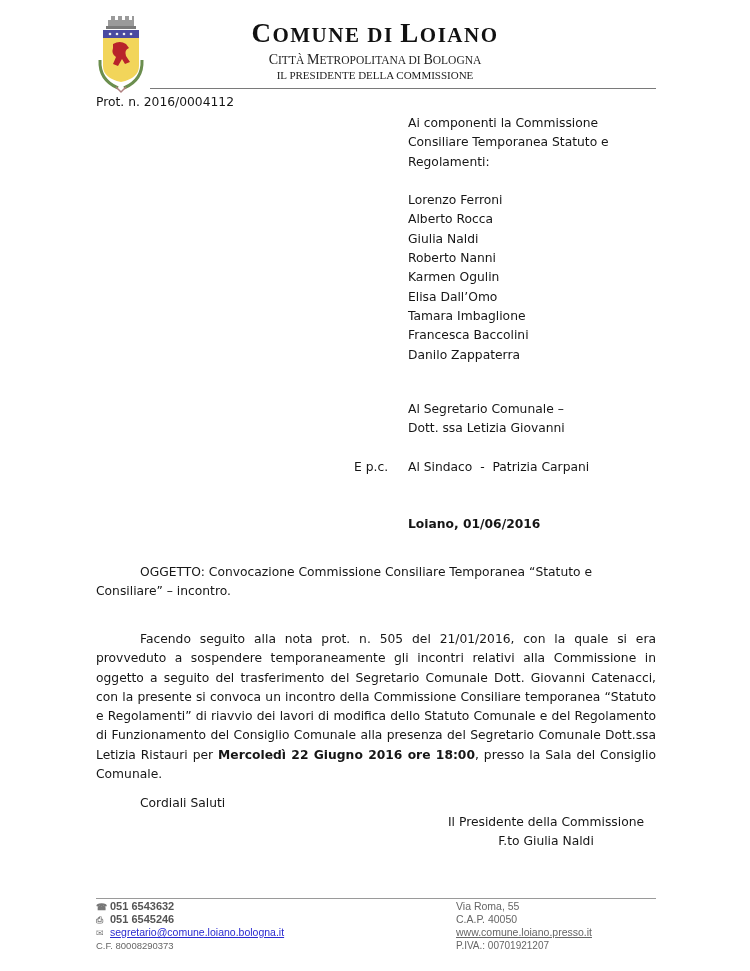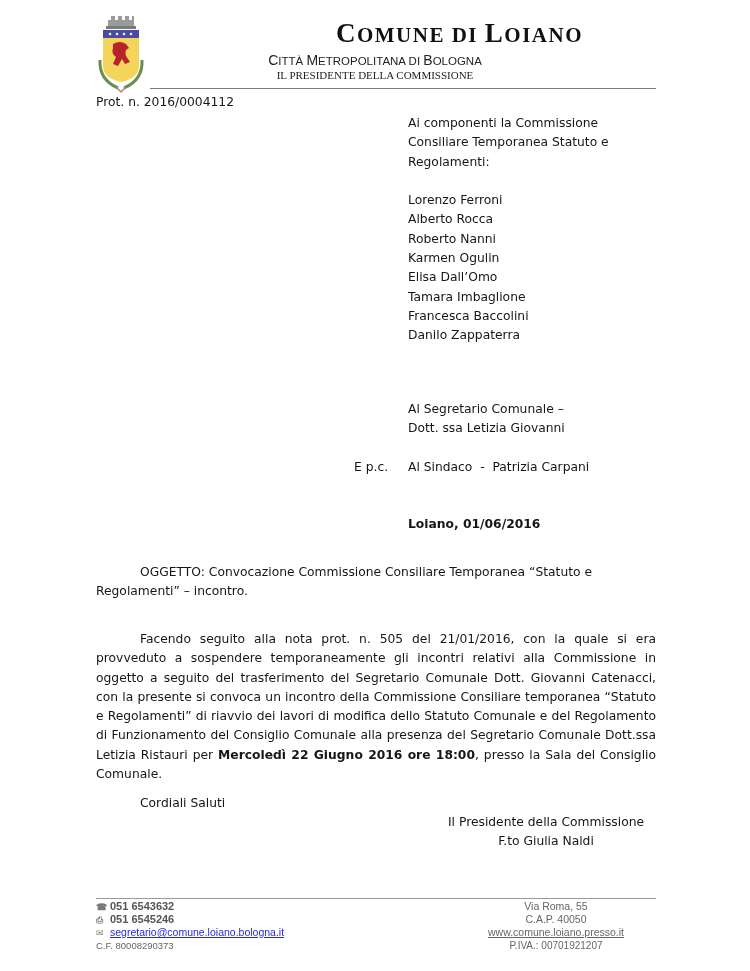--- a/index.html
+++ b/index.html
@@ -2,26 +2,26 @@
 <html><head>
 <meta charset="utf-8">
 <style>
   html, body { margin: 0; padding: 0; background: #ffffff; }
   body { width: 750px; height: 971px; position: relative; overflow: hidden;
          font-family: "DejaVu Sans", sans-serif; color: #1a1a1a; }
   .abs { position: absolute; }
 
   
   .crest { left: 96px; top: 14px; width: 50px; height: 82px; }
-  .title { left: 153px; top: 18px; width: 430px; text-align: right;
+  .title { left: 160px; top: 18px; width: 430px; text-align: center;
            font-family: "Liberation Serif", serif; font-weight: bold; font-size: 21px;
            letter-spacing: 1.5px; color: #111; }
   .title .big { font-size: 27px; }
   .sub1 { left: 160px; top: 52px; width: 430px; text-align: center;
-          font-family: Liberation Sans, sans-serif; font-size: 11.5px; color: #222; }
+          font-family: Liberation Serif, serif; font-size: 11.5px; color: #222; }
   .sub1 .big { font-size: 14px; }
   .sub2 { left: 160px; top: 69px; width: 430px; text-align: center;
           font-family: "Liberation Serif", serif; font-size: 11px; color: #222; }
   .rule-top { left: 150px; top: 88px; width: 506px; height: 1px; background: #7a7a7a; }
 
   .doc { font-family: "DejaVu Sans", sans-serif; font-size: 12.3px; line-height: 19.3px; color: #161616; }
   .prot { left: 96px; top: 93px; }
 
   .recipients { left: 408px; top: 114px; width: 260px; }
   .recipients .line { height: 19.3px; white-space: nowrap; }
@@ -43,21 +43,21 @@
 
   
   .rule-bottom { left: 96px; top: 898px; width: 560px; height: 1px; background: #9a9a9a; }
   .footer { font-family: Liberation Sans, sans-serif; color: #666; }
   .f-left { left: 96px; top: 900px; }
   .f-left .row { height: 13px; font-size: 10.5px; line-height: 13px; white-space: nowrap; }
   .f-left .bold { font-weight: bold; color: #555; font-size: 11px; }
   .f-left .ico { display: inline-block; width: 14px; font-size: 9px; color: #777; }
   .f-left a { color: #2a2ad0; text-decoration: underline; }
   .f-left .small { font-size: 9.5px; }
-  .f-right { left: 456px; top: 900px; width: 200px; text-align: center; }
+  .f-right { left: 456px; top: 900px; width: 200px; text-align: left; }
   .f-right .row { height: 13px; font-size: 10.5px; line-height: 13px; white-space: nowrap; }
   .f-right a { color: #666; text-decoration: underline; }
   .f-right .small { font-size: 10px; }
 </style>
 </head>
 <body>
 
 <div class="abs crest">
   <svg width="50" height="82" viewBox="0 0 50 82">
 
@@ -91,41 +91,42 @@
 
 <div class="abs doc prot">Prot. n. 2016/0004112</div>
 
 <div class="abs doc recipients">
   <div class="line">Ai componenti la Commissione</div>
   <div class="line">Consiliare Temporanea Statuto e</div>
   <div class="line">Regolamenti:</div>
   <div class="gap"></div>
   <div class="line">Lorenzo Ferroni</div>
   <div class="line">Alberto Rocca</div>
+  <div class="line">Giulia Naldi</div>
   <div class="line">Roberto Nanni</div>
   <div class="line">Karmen Ogulin</div>
   <div class="line">Elisa Dall’Omo</div>
   <div class="line">Tamara Imbaglione</div>
   <div class="line">Francesca Baccolini</div>
   <div class="line">Danilo Zappaterra</div>
 </div>
 
 <div class="abs doc secretary">
   <div>Al Segretario Comunale –</div>
   <div>Dott. ssa Letizia Giovanni</div>
 </div>
 
 <div class="abs doc epc-label">E p.c.</div>
 <div class="abs doc epc-value" style="white-space:pre;">Al Sindaco  -  Patrizia Carpani</div>
 
 <div class="abs doc dateline">Loiano, 01/06/2016</div>
 
 <div class="abs doc subject">
   <div><span class="indent"></span><span>OGGETTO: Convocazione Commissione Consiliare Temporanea “Statuto e</span></div>
-  <div>Regolamenti” – incontro.</div>
+  <div>Consiliare” – incontro.</div>
 </div>
 
 <div class="abs doc body"><span class="indent"></span><span>Facendo seguito alla nota prot. n. 505 del 21/01/2016, con la quale si era provveduto a sospendere temporaneamente gli incontri relativi alla Commissione in oggetto a seguito del trasferimento del Segretario Comunale Dott. Giovanni Catenacci, con la presente si convoca un incontro della Commissione Consiliare temporanea “Statuto e Regolamenti” di riavvio dei lavori di modifica dello Statuto Comunale e del Regolamento di Funzionamento del Consiglio Comunale alla presenza del Segretario Comunale Dott.ssa Letizia Ristauri per </span><b>Mercoledì 22 Giugno 2016 ore 18:00</b><span>, presso la Sala del Consiglio Comunale.</span></div>
 
 <div class="abs doc closing">Cordiali Saluti</div>
 
 <div class="abs doc signature">
   <div>Il Presidente della Commissione</div>
   <div>F.to Giulia Naldi</div>
 </div>

